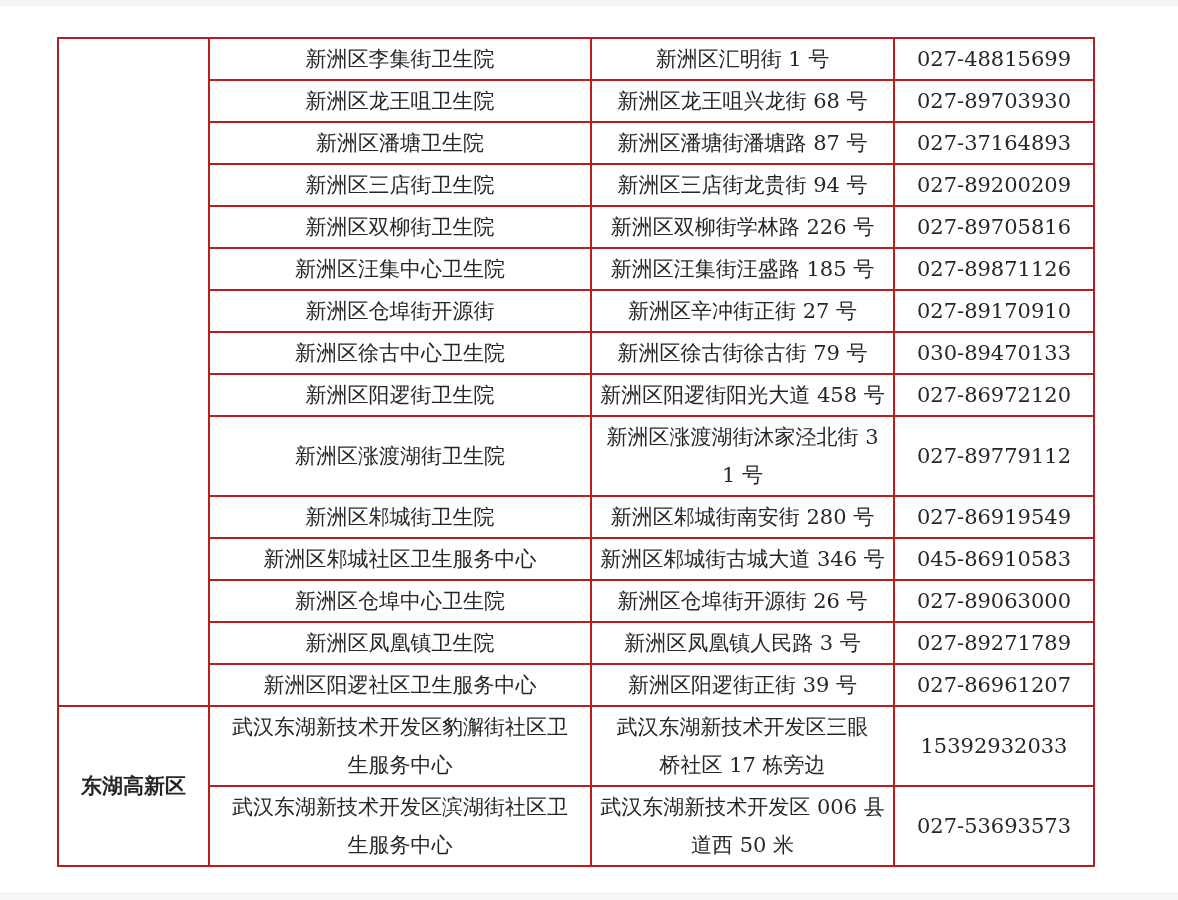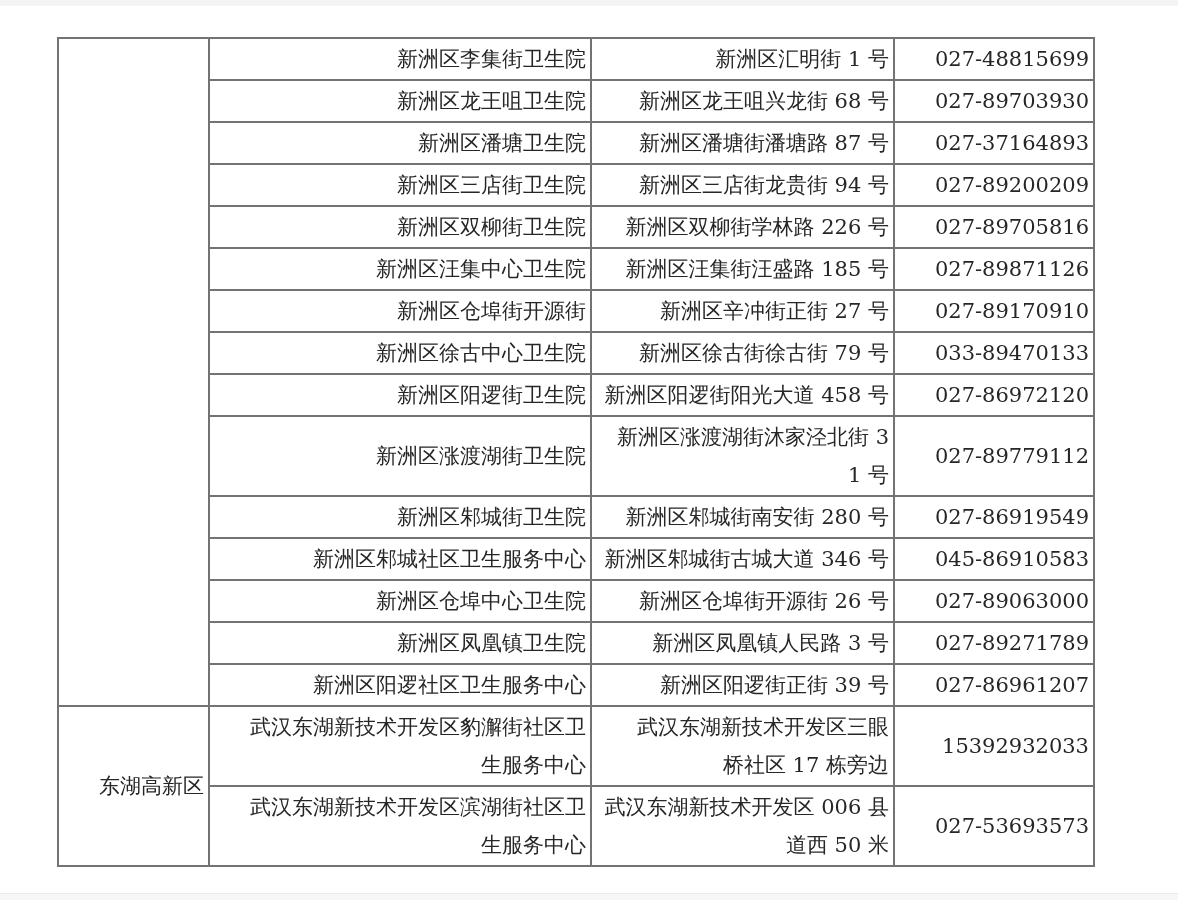--- a/index.html
+++ b/index.html
@@ -31,34 +31,35 @@
     position: absolute;
     left: 57px;
     top: 37px;
     width: 1036px;
     border-collapse: collapse;
     table-layout: fixed;
     font-size: 21px;
     color: #262626;
   }
   table.clinic-table td {
-    border: 2px solid #737373;
+    border: 2px solid #b91c1c;
     padding: 1px 4px;
     line-height: 38px;
     vertical-align: middle;
-    text-align: right;
+    text-align: center;
     white-space: pre-line;
     word-break: break-all;
     overflow: hidden;
   }
   table.clinic-table tr {
     height: 40px;
   }
   td.district-cell {
     padding-left: 3px;
+    font-weight: bold;
   }
   col.c-district { width: 151px; }
   col.c-name     { width: 382px; }
   col.c-address  { width: 303px; }
   col.c-phone    { width: 200px; }
 </style>
 </head>
 <body>
 
 <div class="edge-band-top"></div>
@@ -103,21 +104,21 @@
         <td>027-89871126</td>
       </tr>
       <tr>
         <td>新洲区仓埠街开源街</td>
         <td>新洲区辛冲街正街 27 号</td>
         <td>027-89170910</td>
       </tr>
       <tr>
         <td>新洲区徐古中心卫生院</td>
         <td>新洲区徐古街徐古街 79 号</td>
-        <td>033-89470133</td>
+        <td>030-89470133</td>
       </tr>
       <tr>
         <td>新洲区阳逻街卫生院</td>
         <td>新洲区阳逻街阳光大道 458 号</td>
         <td>027-86972120</td>
       </tr>
       <tr>
         <td>新洲区涨渡湖街卫生院</td>
         <td>新洲区涨渡湖街沐家泾北街 3
 1 号</td>

